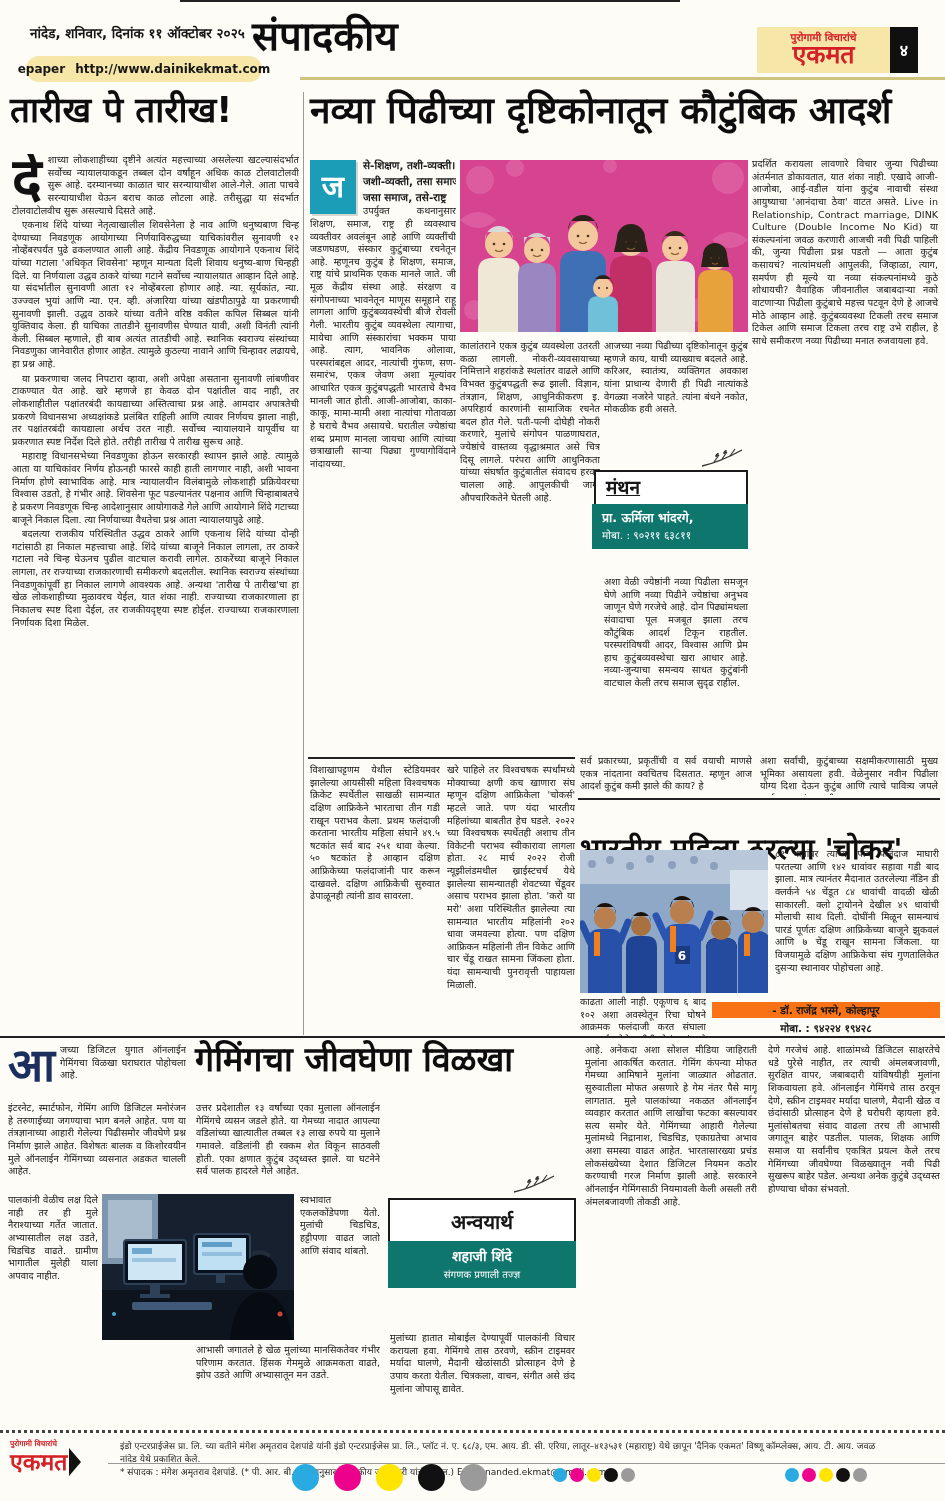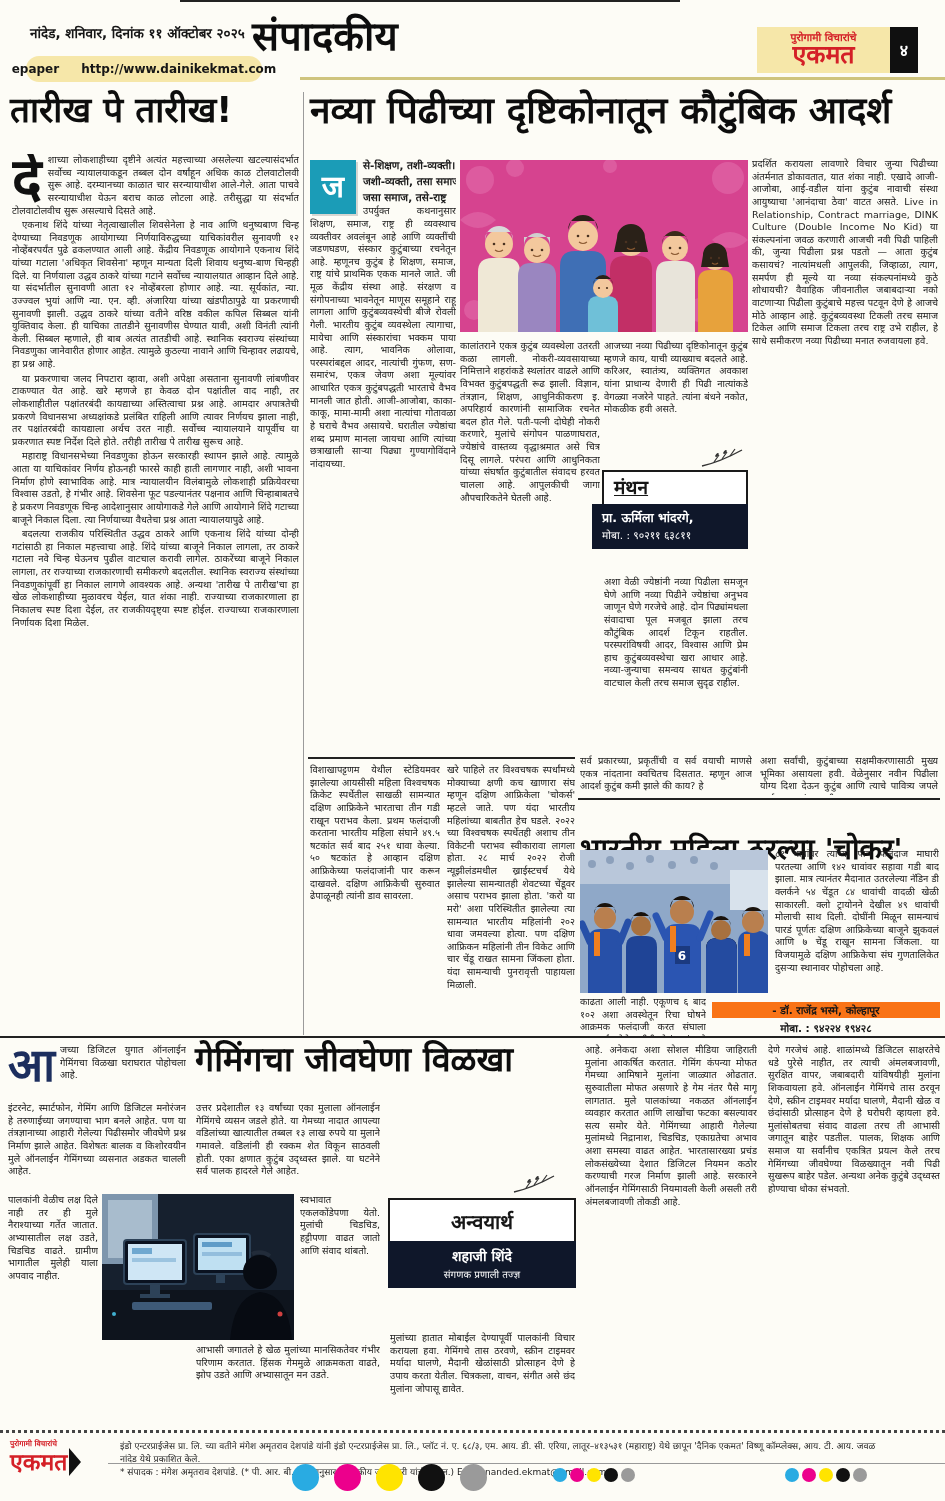--- a/index.html
+++ b/index.html
@@ -12,38 +12,38 @@
   .hl{font-weight:bold;color:#0d0d0d;text-align:left;line-height:1.04;}
   .dc-big{float:left;font-size:56px;line-height:.82;font-weight:bold;padding:2px 6px 0 0;color:#111;}
   .dc-box{float:left;width:46px;height:54px;background:#1b9cb7;color:#fff;font-size:30px;font-weight:bold;
           display:flex;align-items:center;justify-content:center;margin:2px 7px 2px 0;box-shadow:2px 2px 0 rgba(0,0,0,.15);}
   .dc-blue{float:left;font-size:46px;line-height:.85;font-weight:bold;color:#1c2e5e;padding:2px 5px 0 0;}
   .intro-line{font-weight:bold;font-size:10.5px;line-height:1.5;text-align:left;white-space:nowrap;}
   .rule{background:#222;}
   .vrule{background:#9b9b9b;width:1px;}
   .ystrip{background:#f6e7a9;}
   .box-frame{border:2px solid #1a1a1a;background:#fff;}
-  .darkblock{background:#0f172a;color:#fff;}
+  .darkblock{background:#0f766e;color:#fff;}
   .byline-bar{background:#f97316;font-weight:bold;font-size:10.5px;text-align:center;line-height:16px;}
   .mob-line{font-size:10.5px;font-weight:bold;text-align:center;}
   .dots{display:flex;align-items:center;}
   .dot{border-radius:50%;}
   .footer-small{font-size:9px;line-height:1.45;color:#222;}
   .doodle{position:absolute;}
 </style>
 </head>
 <body>
 
 <div class="page">
 
   <div class="abs rule" style="left:180px;top:0;width:500px;height:2px;"></div>
 
   <div class="abs" style="left:30px;top:24px;font-size:13.5px;font-weight:bold;">नांदेड, शनिवार, दिनांक ११ ऑक्टोबर २०२५</div>
 
-  <div class="abs ystrip" style="left:26px;top:56px;width:236px;height:26px;border-radius:13px;display:flex;align-items:center;justify-content:center;gap:11px;">
+  <div class="abs ystrip" style="left:26px;top:56px;width:236px;height:26px;border-radius:13px;display:flex;align-items:center;justify-content:center;gap:5px;">
     <span style="font-size:12px;font-weight:bold;">epaper</span>
     <span style="width:12px;height:12px;border-radius:50%;background:#d42027;display:inline-block;box-shadow:inset -2px -2px 0 #a3131a;"></span>
     <span style="font-size:12px;font-weight:bold;">http://www.dainikekmat.com</span>
   </div>
 
   <div class="abs hl" style="left:252px;top:16px;width:190px;font-size:40px;">संपादकीय</div>
 
   <div class="abs ystrip" style="left:757px;top:27px;width:133px;height:46px;text-align:center;">
     <div style="font-size:10.5px;font-weight:bold;color:#d42027;margin-top:3px;">पुरोगामी विचारांचे</div>
     <div style="font-size:25px;font-weight:bold;color:#d42027;line-height:.85;">एकमत</div>
@@ -149,21 +149,21 @@
   <div class="abs txt" style="left:460px;top:340px;width:140px;height:410px;">कालांतराने एकत्र कुटुंब व्यवस्थेला उतरती कळा लागली. नोकरी-व्यवसायाच्या निमित्ताने शहरांकडे स्थलांतर वाढले आणि विभक्त कुटुंबपद्धती रूढ झाली. विज्ञान, तंत्रज्ञान, शिक्षण, आधुनिकीकरण इ. अपरिहार्य कारणांनी सामाजिक रचनेत बदल होत गेले. पती-पत्नी दोघेही नोकरी करणारे, मुलांचे संगोपन पाळणाघरात, ज्येष्ठांचे वास्तव्य वृद्धाश्रमात असे चित्र दिसू लागले. परंपरा आणि आधुनिकता यांच्या संघर्षात कुटुंबातील संवादच हरवत चालला आहे. आपुलकीची जागा औपचारिकतेने घेतली आहे.</div>
   <div class="abs txt" style="left:604px;top:340px;width:144px;height:120px;">आजच्या नव्या पिढीच्या दृष्टिकोनातून कुटुंब म्हणजे काय, याची व्याख्याच बदलते आहे. करिअर, स्वातंत्र्य, व्यक्तिगत अवकाश यांना प्राधान्य देणारी ही पिढी नात्यांकडे वेगळ्या नजरेने पाहते. त्यांना बंधने नकोत, मोकळीक हवी असते.</div>
 
   <div class="abs" style="left:592px;top:470px;width:156px;">
     <svg class="doodle" style="top:-24px;right:2px;" width="46" height="24" viewBox="0 0 46 24">
       <path d="M2 20 q18 -4 40 -16" stroke="#333" fill="none" stroke-width="1.4"></path>
       <path d="M14 16 l5 -7 M22 13 l5 -7 M30 10 l5 -7" stroke="#333" stroke-width="1.2" fill="none"></path>
       <ellipse cx="17" cy="9" rx="2.4" ry="1.2" fill="#333" transform="rotate(-50 17 9)"></ellipse>
       <ellipse cx="25" cy="6" rx="2.4" ry="1.2" fill="#333" transform="rotate(-50 25 6)"></ellipse>
     </svg>
-    <div class="box-frame" style="border-bottom:none;margin-left:10px;padding:2px 10px 4px;text-decoration:underline;">
+    <div class="box-frame" style="border-bottom:none;margin-left:2px;padding:2px 10px 4px;text-decoration:underline;">
       <div style="font-size:19px;font-weight:bold;">मंथन</div>
     </div>
     <div class="darkblock" style="padding:5px 10px 7px;">
       <div style="font-size:12.5px;font-weight:bold;">प्रा. ऊर्मिला भांदरगे,</div>
       <div style="font-size:10.5px;margin-top:2px;">मोबा. : ९०२११ ६३८११</div>
     </div>
   </div>
 
   <div class="abs txt" style="left:604px;top:576px;width:144px;height:174px;">अशा वेळी ज्येष्ठांनी नव्या पिढीला समजून घेणे आणि नव्या पिढीने ज्येष्ठांचा अनुभव जाणून घेणे गरजेचे आहे. दोन पिढ्यांमधला संवादाचा पूल मजबूत झाला तरच कौटुंबिक आदर्श टिकून राहतील. परस्परांविषयी आदर, विश्वास आणि प्रेम हाच कुटुंबव्यवस्थेचा खरा आधार आहे. नव्या-जुन्याचा समन्वय साधत कुटुंबांनी वाटचाल केली तरच समाज सुदृढ राहील.</div>
 

